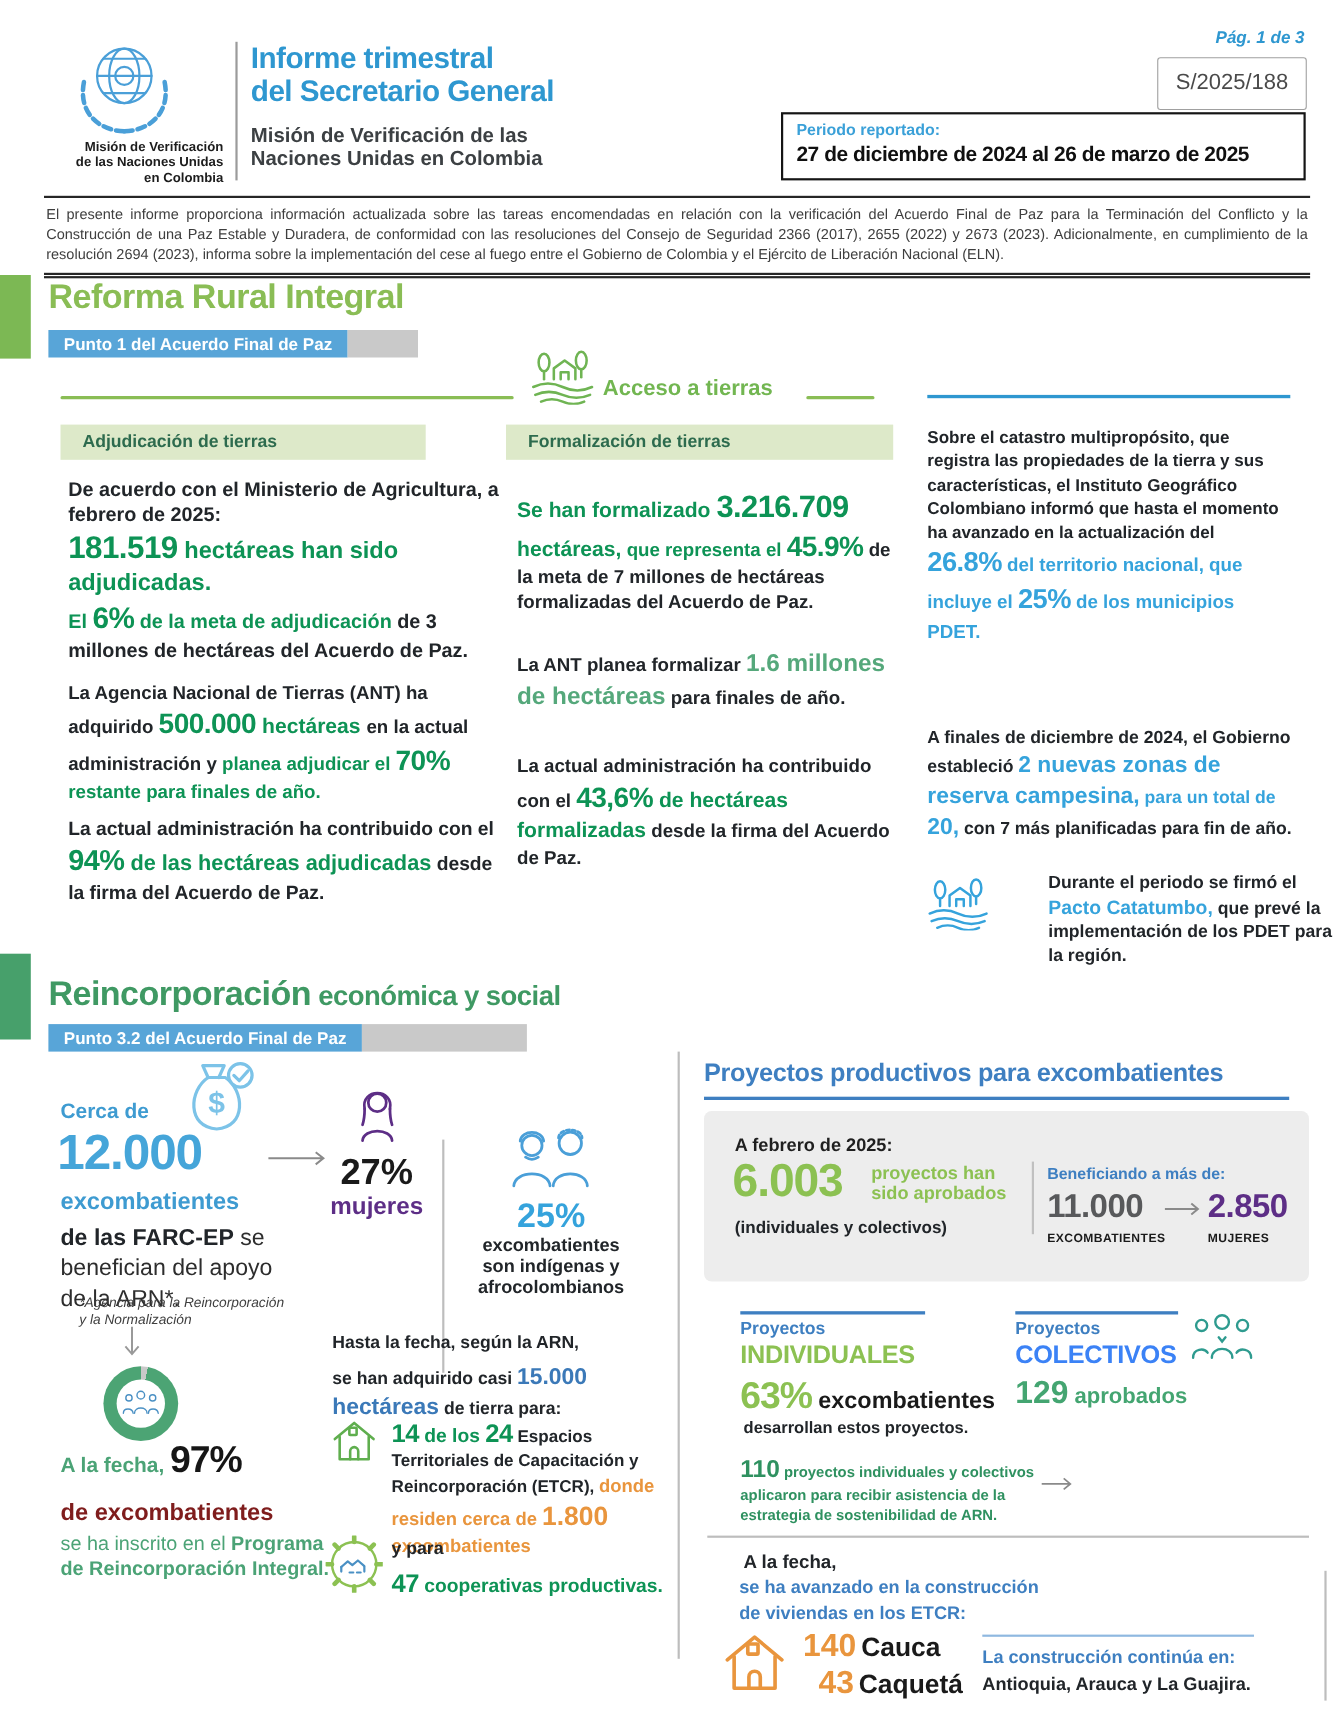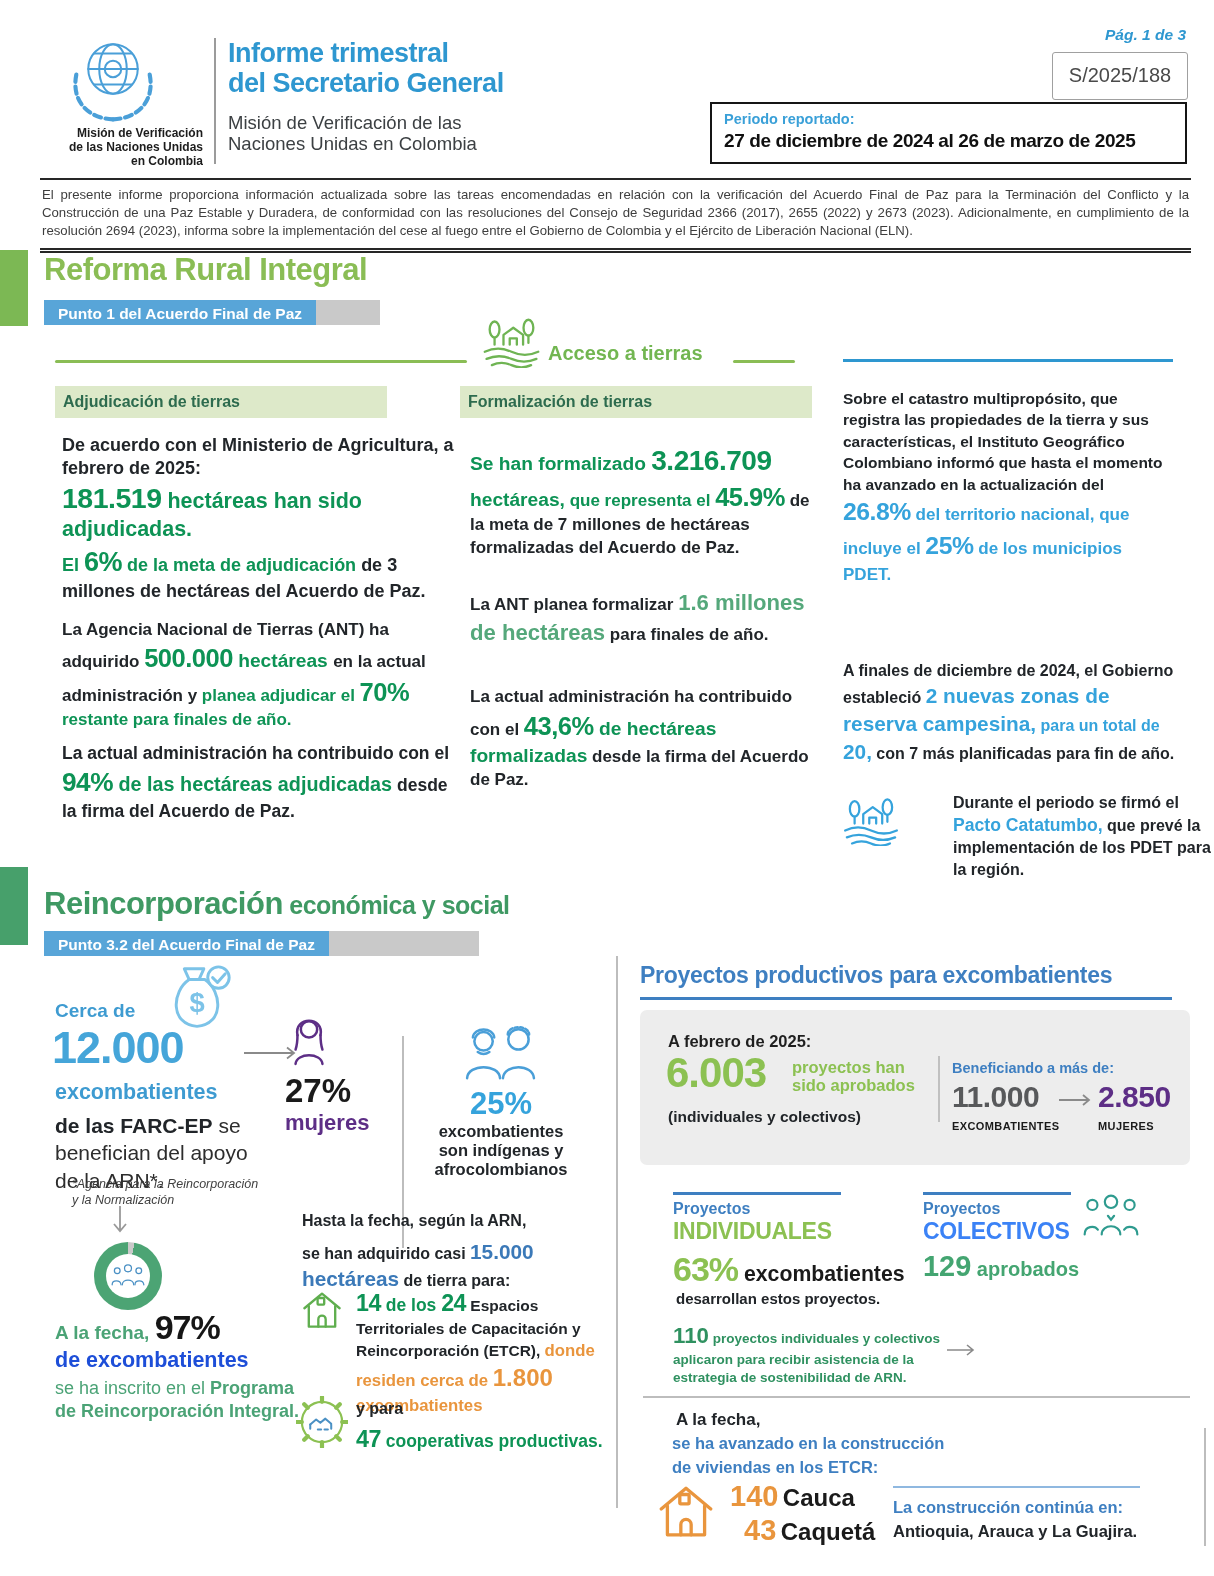--- a/index.html
+++ b/index.html
@@ -28,21 +28,21 @@
   .sgb{font-weight:800;color:#4BA376}
   .ygN{font-weight:800;color:#8CC152;font-size:2em;letter-spacing:-1px}
   .sgN{font-weight:800;color:#44A571;font-size:1.7em}
   .sgL{font-weight:800;color:#44A571;font-size:1.18em}
   .vg{font-weight:800;color:#2F9160}
   .vgN{font-weight:800;color:#2F9160;font-size:1.65em}
   
   .logo-caption{font-size:12px;font-weight:700;line-height:1.18;text-align:right;color:#1c1c1c}
   .hvline{width:2px;background:#9b9b9b}
   .doc-title{font-size:27px;font-weight:800;line-height:1.12;letter-spacing:-.5px;color:#2E97D0}
-  .doc-subtitle{font-size:18.5px;font-weight:400;line-height:1.16;color:#3C4043}
+  .doc-subtitle{font-size:18.5px;font-weight:700;line-height:1.16;color:#3C4043}
   .pag{font-size:15.5px;font-weight:800;font-style:italic;color:#2E97D0;text-align:right}
   .codebox{border:1.5px solid #a0a0a0;border-radius:3px;text-align:center;line-height:44px;
            font-size:20px;color:#4a4a4a}
   .periodbox{border:2.5px solid #151515;padding:7px 12px;box-sizing:border-box}
   .period-label{font-size:14.5px;font-weight:700;color:#3AA0D8}
   .period-value{font-size:19px;font-weight:800;color:#101010;letter-spacing:-.4px;margin-top:3px}
   .intro{border-top:2.5px solid #262626;border-bottom:5px double #262626;padding:6px 2px 7px;
          font-size:13.2px;line-height:1.38;color:#3e3e3e;text-align:justify}
   
   .sec-sq{background:#7CB854}
@@ -51,21 +51,21 @@
   .sec2-title{font-size:31px;font-weight:800;letter-spacing:-.5px;color:#3F9963}
   .sec2-title .sub{font-size:25px}
   .sec-badge{display:flex;align-items:stretch;height:25px}
   .sec-badge .chip{background:#58A5D8;color:#fff;font-size:15.5px;font-weight:700;
                    padding:3px 14px 0;line-height:22px;white-space:nowrap}
   .sec-badge .tail{background:#C9C9C9}
   .gline{background:#8ABD55;border-radius:2px}
   .bline{background:#2E97D0}
   .access-title{font-size:20px;font-weight:800;color:#72B651}
   .col-badge{background:#DDE9C9;color:#2D6B4E;font-size:16px;font-weight:800;
-             line-height:32px;padding-left:8px;box-sizing:border-box}
+             line-height:32px;padding-left:20px;box-sizing:border-box}
   .rt{font-weight:700;color:#212529}
   .c1p1{font-size:18px;line-height:1.3}
   .c1p2{font-size:19px;line-height:1.22}
   .c1p3{font-size:18px;line-height:1.3}
   .c1p4{font-size:17px;line-height:1.33}
   .c1p5{font-size:17.5px;line-height:1.32}
   .c2p{font-size:17px;line-height:1.35}
   .c3p{font-size:15.5px;line-height:1.38}
   .c3p2{font-size:16px;line-height:1.35}
   
@@ -79,21 +79,21 @@
   .stat-ethnic{font-size:16.5px;font-weight:800;color:#212529;line-height:1.15}
   .footnote{font-size:12.5px;font-style:italic;color:#3f3f3f;line-height:1.3}
   .vdiv{background:#BDBDBD}
   .donut{width:68px;height:68px;border-radius:50%;
          background:conic-gradient(#c9c9c9 0deg 11deg,#4CA474 11deg 360deg);
          display:flex;align-items:center;justify-content:center}
   .donut-hole{width:44px;height:44px;border-radius:50%;background:#fff;
               display:flex;align-items:center;justify-content:center}
   .enr1a{font-size:19px;font-weight:800;color:#4BA376}
   .enr1n{font-size:34px;font-weight:800;color:#161616;letter-spacing:-1px}
-  .enr2{font-size:21.5px;font-weight:800;color:#1d4ed8;margin-top:1px}
+  .enr2{font-size:21.5px;font-weight:800;color:#7f1d1d;margin-top:16px}
   .enr3{font-size:18px;line-height:1.26;margin-top:4px}
   .arnp1{font-size:16px;font-weight:800}
   .arnp2{font-size:16px;line-height:1.3}
   .etcr{font-size:15.5px;line-height:1.34}
   .ypara{font-size:16px;font-weight:800}
   
   .proj-h{font-size:23px;font-weight:800;color:#3E7FC1;letter-spacing:-.3px}
   .graybox{background:#EDEDED;border-radius:7px}
   .afeb{font-size:16.5px;font-weight:800;color:#1f1f1f}
   .n6003{font-size:42px;font-weight:800;color:#8CC152;letter-spacing:-1px;line-height:1}
@@ -236,21 +236,21 @@
   <div class="abs cerca" style="left:55px;top:1000px">Cerca de</div>
   <div class="abs big12" style="left:52px;top:1022px">12.000</div>
   <div class="abs excomb-blue" style="left:55px;top:1080px">excombatientes</div>
   <p class="abs farc" style="left:55px;top:1112px;width:198px"><span class="k">de las FARC-EP</span><span class="kr"> se benefician del apoyo de la ARN*.</span></p>
   <span class="abs" style="left:243px;top:1046px">
     <svg width="60" height="14" viewBox="0 0 60 14" fill="none" stroke="#8a8a8a" stroke-width="1.8">
         <path d="M1 7h50M44 1.5L51 7l-7 5.5"></path>
       </svg>
   </span>
 
-  <div class="abs" style="left:285px;top:1010px;width:115px;text-align:left">
+  <div class="abs" style="left:285px;top:983px;width:115px;text-align:center">
     <span>
       <svg width="48" height="58" viewBox="0 0 50 60" fill="none" stroke="#5D2E86" stroke-width="2.6" stroke-linecap="round">
         <circle cx="25" cy="20" r="8.5"></circle>
         <path d="M13 26C9 6 41 6 37 26"></path>
         <path d="M13 26c0 9-1 12-2 15M37 26c0 9 1 12 2 15"></path>
         <path d="M11 56c1-12 27-12 28 0"></path>
       </svg>
     </span>
     <div class="stat-pct-dark">27%</div>
     <div class="stat-mujeres">mujeres</div>

